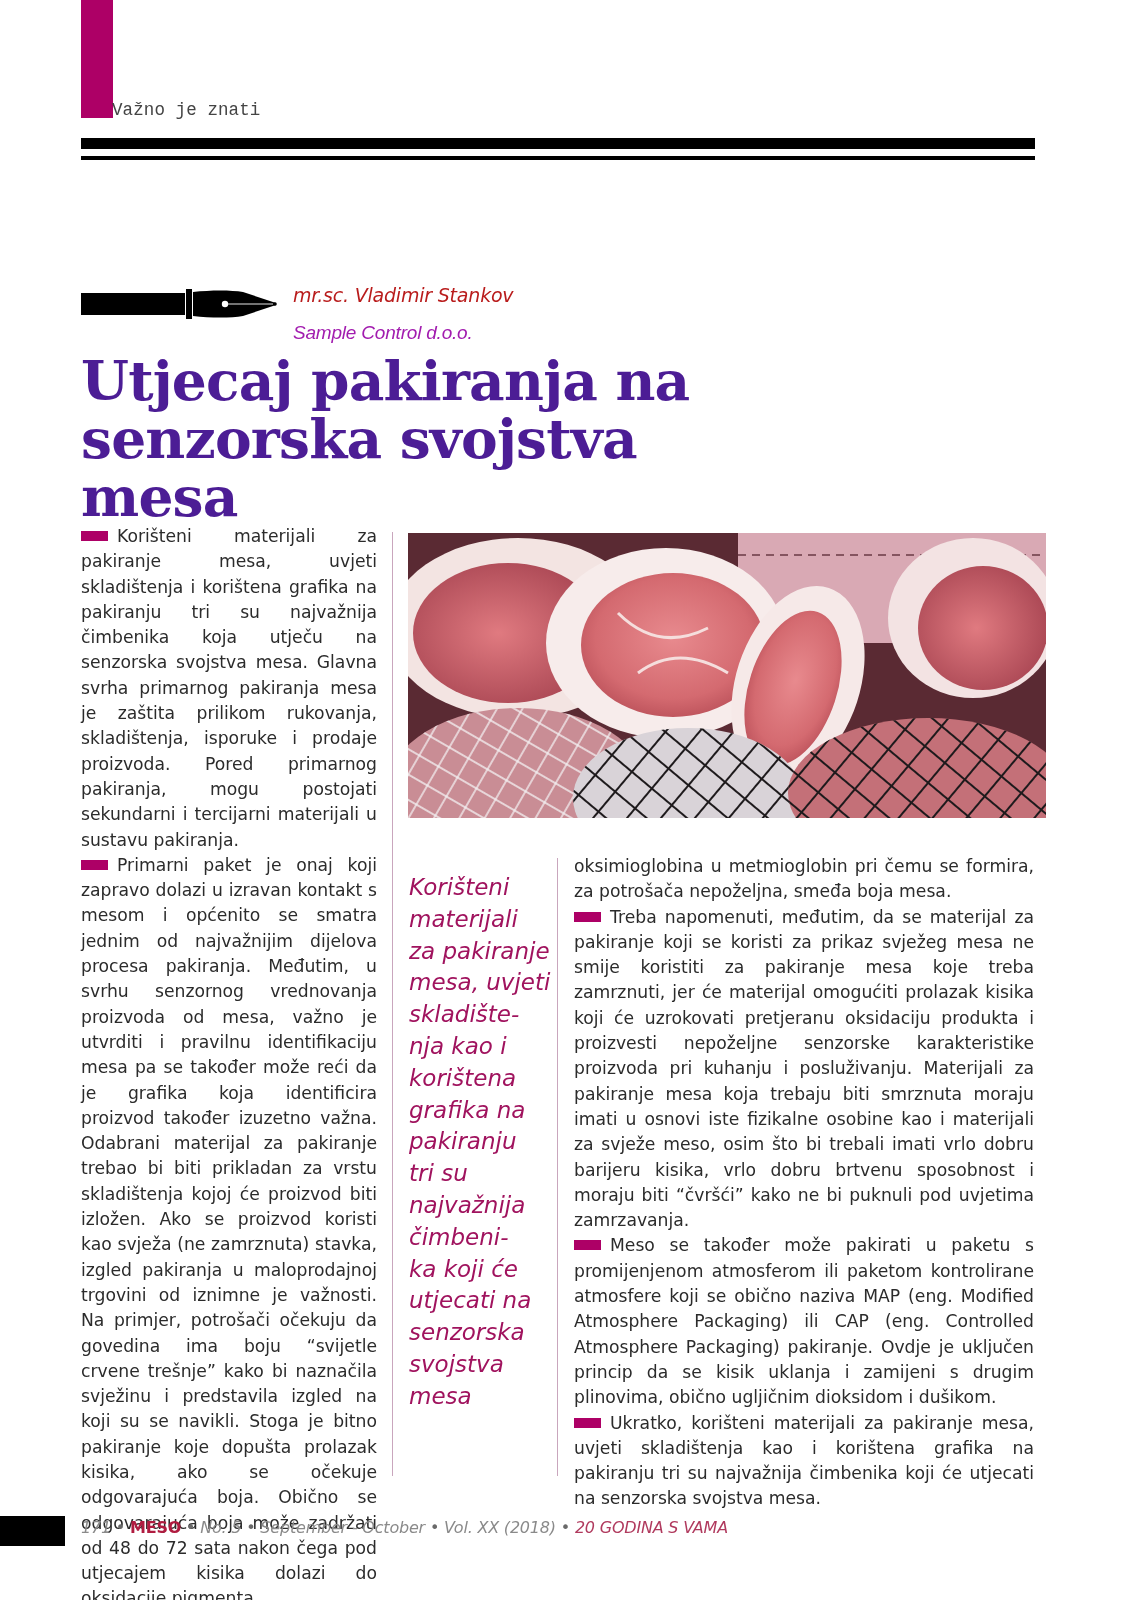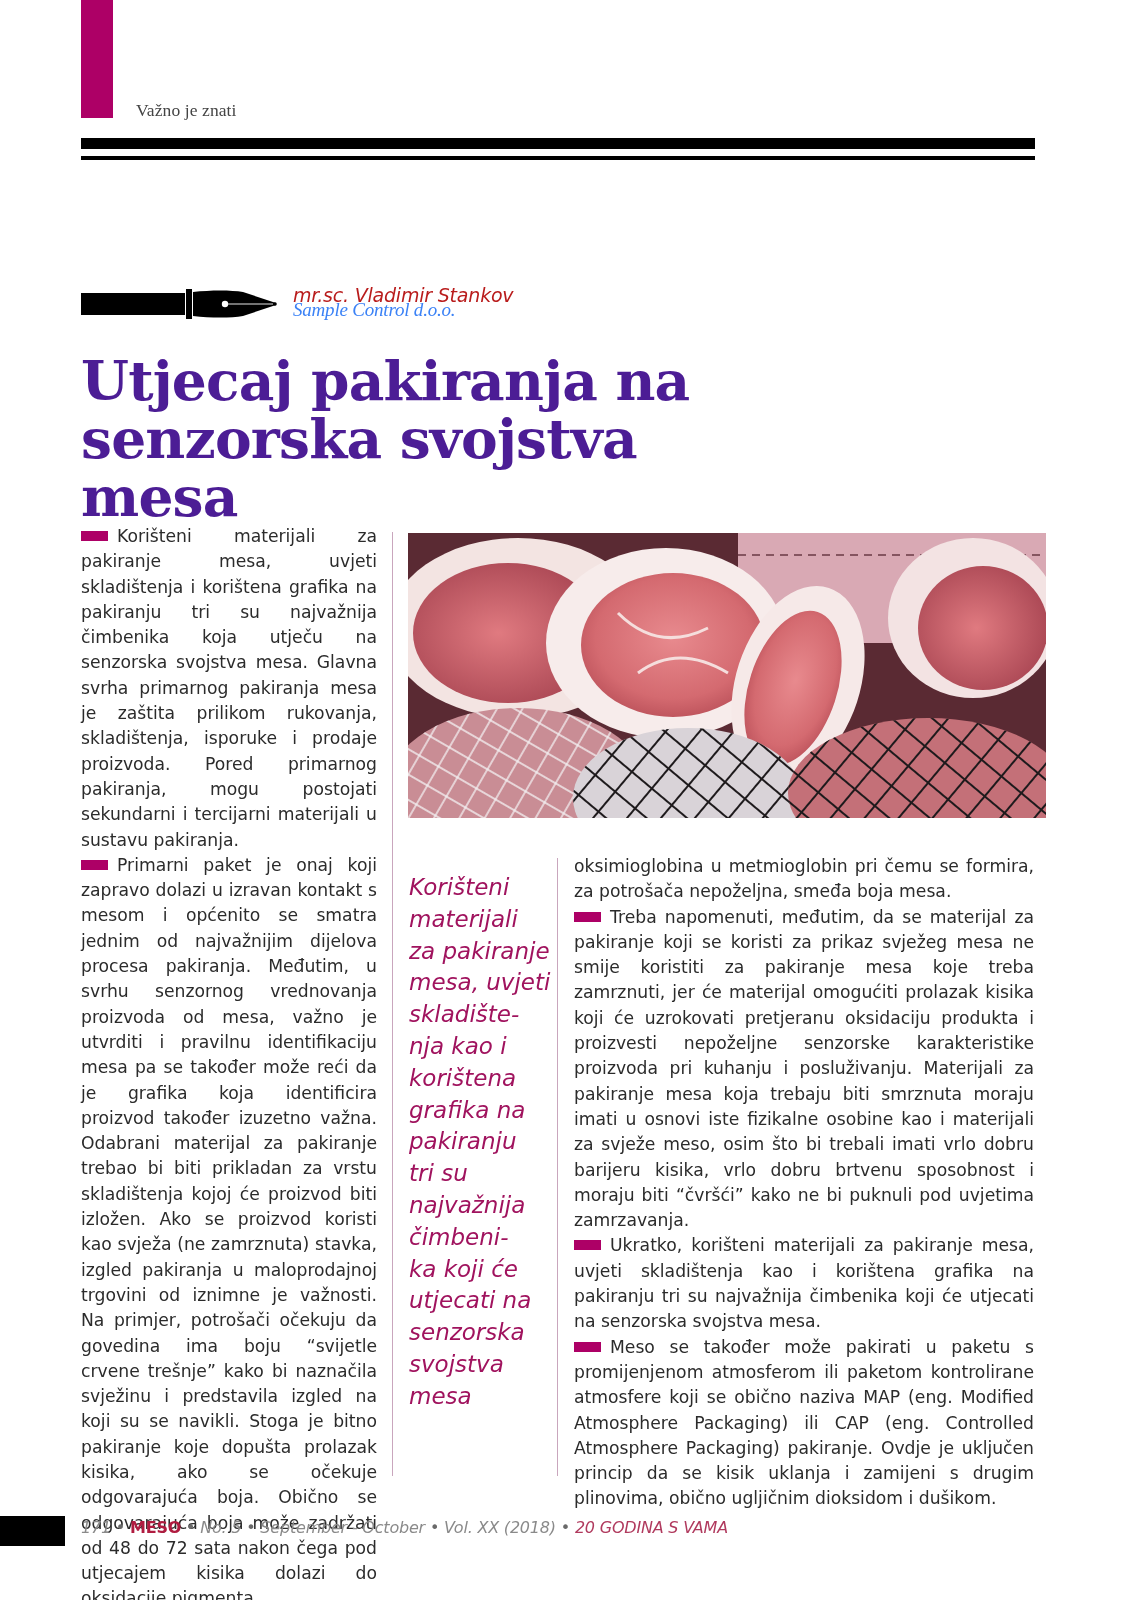--- a/index.html
+++ b/index.html
@@ -1,26 +1,26 @@
 <!DOCTYPE html>
 <html><head>
 <meta charset="utf-8">
 <style>
   * { box-sizing: border-box; margin: 0; padding: 0; }
   html, body { width: 1131px; height: 1600px; background: #ffffff; overflow: hidden; }
   body { position: relative; font-family: "DejaVu Sans", sans-serif; color: #2a2a2a; }
 
   .accent-bar { position: absolute; left: 81px; top: 0; width: 32px; height: 118px; background: #ad0066; }
-  .section-label { position: absolute; left: 136px; top: 100px; font-size: 17.5px; color: #444; font-family: Liberation Serif, serif; font-weight: 300; letter-spacing: 0.1px; }
+  .section-label { position: absolute; left: 112px; top: 100px; font-size: 17.5px; color: #444; font-family: Liberation Mono, monospace; font-weight: 300; letter-spacing: 0.1px; }
   .rule-thick { position: absolute; left: 81px; top: 138px; width: 954px; height: 11px; background: #000; }
   .rule-thin { position: absolute; left: 81px; top: 156px; width: 954px; height: 4px; background: #000; }
 
   .pen { position: absolute; left: 81px; top: 286px; width: 200px; height: 36px; }
   .author-name { position: absolute; left: 293px; top: 284px; font-size: 19px; font-weight: normal; font-style: italic; color: #b91c1c; font-family: "DejaVu Sans", sans-serif; letter-spacing: -0.2px; }
-  .author-org { position: absolute; left: 293px; top: 299px; font-size: 19px; font-style: italic; color: #3b82f6; font-family: Liberation Serif, serif; font-weight: normal; letter-spacing: -0.2px; }
+  .author-org { position: absolute; left: 293px; top: 322px; font-size: 19px; font-style: italic; color: #a21caf; font-family: Liberation Sans, sans-serif; font-weight: normal; letter-spacing: -0.2px; }
 
   .title { position: absolute; left: 81px; top: 352px; width: 700px; font-family: "DejaVu Serif", serif; font-weight: bold; font-size: 55px; line-height: 58px; color: #4c1d95; letter-spacing: -0.8px; }
 
   .col { position: absolute; font-size: 17.2px; line-height: 25.3px; color: #2b2b2b; text-align: justify; hyphens: manual; }
   .col p { text-indent: 0; }
   .col1 { left: 81px; top: 524px; width: 296px; }
   .col3 { left: 574px; top: 854px; width: 460px; }
   .bullet { display: inline-block; width: 27px; height: 10px; background: #ad0066; margin-right: 9px; vertical-align: 1px; }
 
   .vline { position: absolute; width: 1px; background: #c9a6bd; }
@@ -131,22 +131,22 @@
   <span>ka koji će</span>
   <span>utjecati na</span>
   <span>senzorska</span>
   <span>svojstva</span>
   <span>mesa</span>
 </div>
 
 <div class="col col3">
   <p><span>oksimioglobina u metmioglobin pri čemu se formira, za potrošača nepoželjna, smeđa boja mesa.</span></p>
   <p><span class="bullet"></span><span>Treba napomenuti, međutim, da se materijal za pakiranje koji se koristi za prikaz svježeg mesa ne smije koristiti za pakiranje mesa koje treba zamrznuti, jer će materijal omogućiti prolazak kisika koji će uzrokovati pretjeranu oksidaciju produkta i proizvesti nepoželjne senzorske karakteristike proizvoda pri kuhanju i posluživanju. Materijali za pakiranje mesa koja trebaju biti smrznuta moraju imati u osnovi iste fizikalne osobine kao i materijali za svježe meso, osim što bi trebali imati vrlo dobru barijeru kisika, vrlo dobru brtvenu sposobnost i moraju biti “čvršći” kako ne bi puknuli pod uvjetima zamrzavanja.</span></p>
+  <p><span class="bullet"></span><span>Meso se također može pakirati u paketu s promijenjenom atmosferom ili paketom kontrolirane atmosfere koji se obično naziva MAP (eng. Modified Atmosphere Packaging) ili CAP (eng. Controlled Atmosphere Packaging) pakiranje. Ovdje je uključen princip da se kisik uklanja i zamijeni s drugim plinovima, obično ugljičnim dioksidom i dušikom.</span></p>
   <p><span class="bullet"></span><span>Ukratko, korišteni materijali za pakiranje mesa, uvjeti skladištenja kao i korištena grafika na pakiranju tri su najvažnija čimbenika koji će utjecati na senzorska svojstva mesa.</span></p>
-  <p><span class="bullet"></span><span>Meso se također može pakirati u paketu s promijenjenom atmosferom ili paketom kontrolirane atmosfere koji se obično naziva MAP (eng. Modified Atmosphere Packaging) ili CAP (eng. Controlled Atmosphere Packaging) pakiranje. Ovdje je uključen princip da se kisik uklanja i zamijeni s drugim plinovima, obično ugljičnim dioksidom i dušikom.</span></p>
 </div>
 
 <div class="footer-block"></div>
 <div class="footer">
   <span>171</span>
   <span class="dot">•</span>
   <span class="meso">MESO</span>
   <span class="dot">•</span>
   <span>No. 5</span>
   <span class="dot">•</span>

